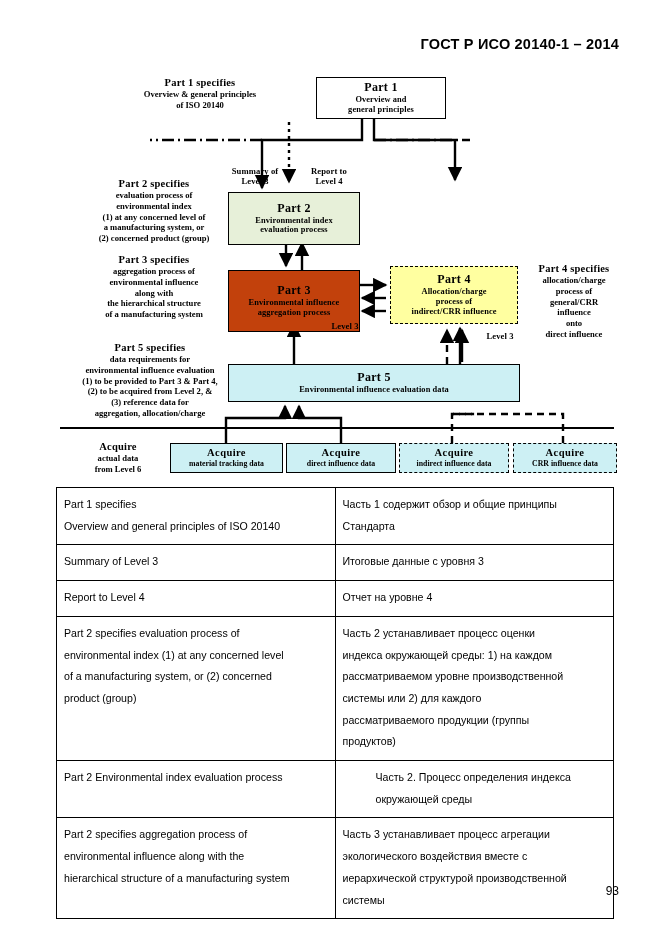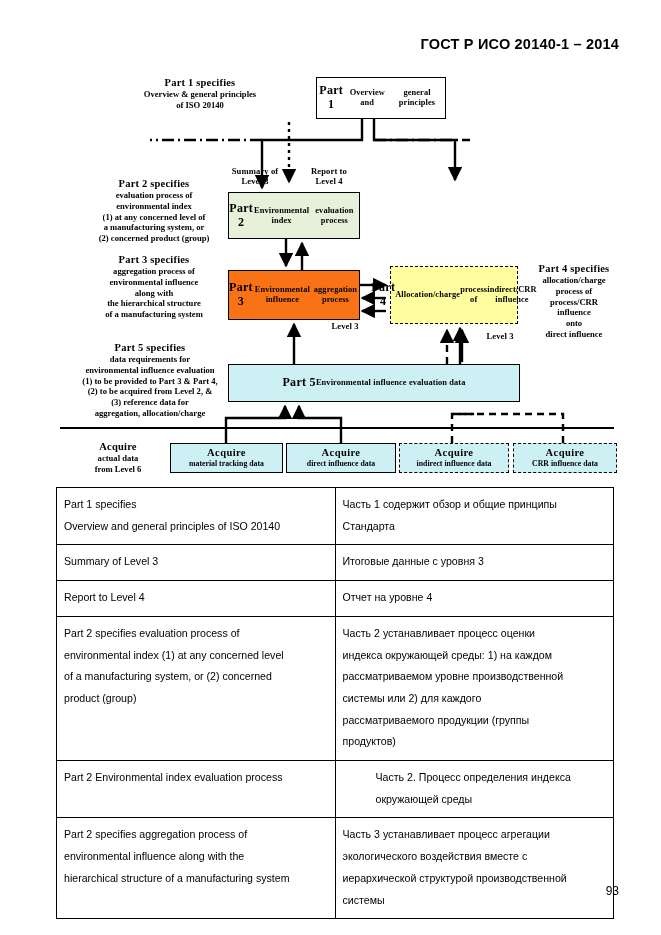--- a/index.html
+++ b/index.html
@@ -18,31 +18,31 @@
     font-family:"Liberation Sans", sans-serif;
     font-weight:bold;font-size:14.5px;letter-spacing:.2px;
   }
 
   
   .diagram{position:absolute;left:0;top:62px;width:661px;height:420px;}
   .diagram svg{position:absolute;left:0;top:0;}
 
   .nodebox{
     position:absolute;box-sizing:border-box;
-    display:flex;flex-direction:row;align-items:center;justify-content:center;
+    display:flex;flex-direction:column;align-items:center;justify-content:center;
     text-align:center;line-height:1.16;
     font-family:"Liberation Serif", serif;
     font-weight:bold;
   }
   .nodebox .t1{font-size:12px;letter-spacing:.3px;}
   .nodebox .t2{font-size:8.4px;letter-spacing:.1px;}
 
   .b-part1{left:316px;top:15px;width:130px;height:42px;background:#ffffff;border:1.6px solid #000;}
-  .b-part2{left:228px;top:130px;width:132px;height:47px;background:#e7f0d9;border:1.6px solid #000;text-align:center;}
-  .b-part3{left:228px;top:208px;width:132px;height:50px;background:#f97316;border:1.6px solid #000;}
+  .b-part2{left:228px;top:130px;width:132px;height:53px;background:#e7f0d9;border:1.6px solid #000;text-align:center;}
+  .b-part3{left:228px;top:208px;width:132px;height:62px;background:#c2410c;border:1.6px solid #000;}
   .b-part4{left:390px;top:204px;width:128px;height:58px;background:#ffffa0;border:1.8px dashed #000;}
   .b-part5{left:228px;top:302px;width:292px;height:38px;background:#cdf0f4;border:1.6px solid #000;}
 
   .acq{
     position:absolute;box-sizing:border-box;height:30px;
     background:#cdf0f4;
     display:flex;flex-direction:column;align-items:center;justify-content:center;
     text-align:center;line-height:1.15;font-family:"Liberation Serif", serif;font-weight:bold;
   }
   .acq .t1{font-size:10.5px;letter-spacing:.4px;}
@@ -238,21 +238,21 @@
       <div class="ln">(1) to be provided to Part 3 &amp; Part 4,</div>
       <div class="ln">(2) to be acquired from Level 2, &amp;</div>
       <div class="ln">(3) reference data for</div>
       <div class="ln">aggregation, allocation/charge</div>
     </div>
 
     <div class="ann ann-p4">
       <div class="hd">Part 4  specifies</div>
       <div class="ln">allocation/charge</div>
       <div class="ln">process of</div>
-      <div class="ln">process/CRR</div>
+      <div class="ln">general/CRR</div>
       <div class="ln">influence</div>
       <div class="ln">onto</div>
       <div class="ln">direct influence</div>
     </div>
 
     <div class="ann ann-acq">
       <div class="hd">Acquire</div>
       <div class="ln">actual data</div>
       <div class="ln">from Level 6</div>
     </div>

